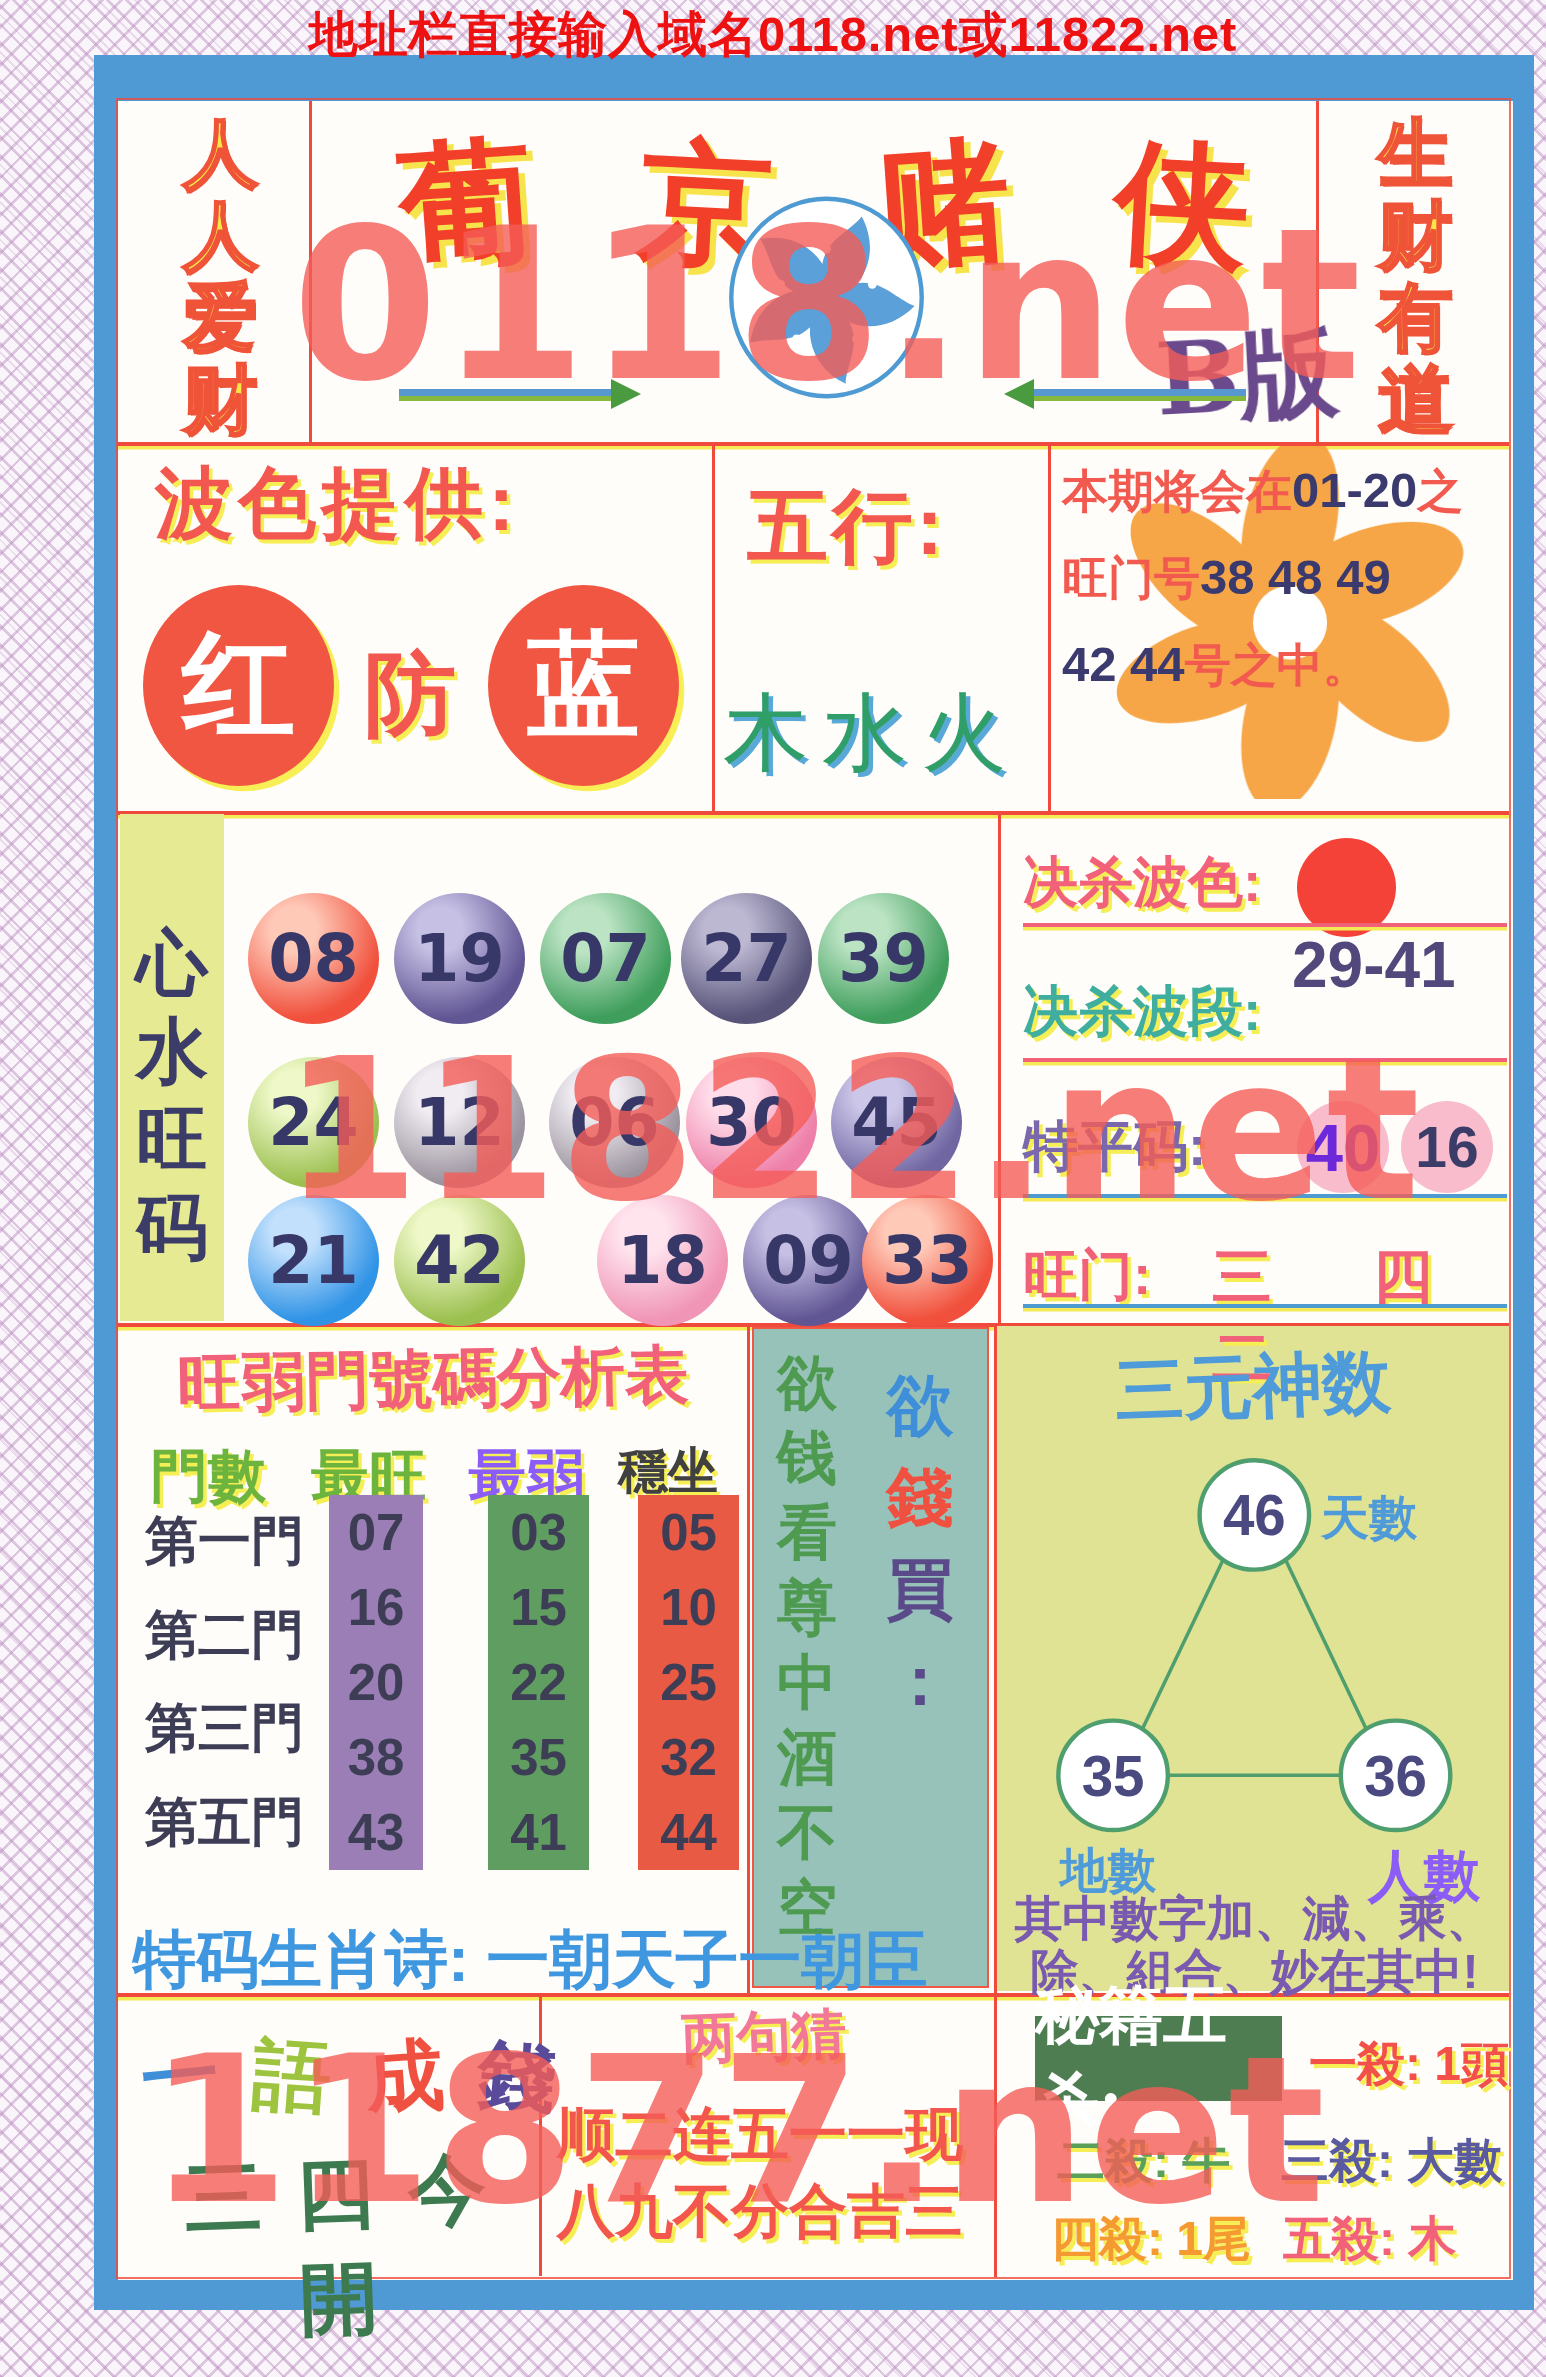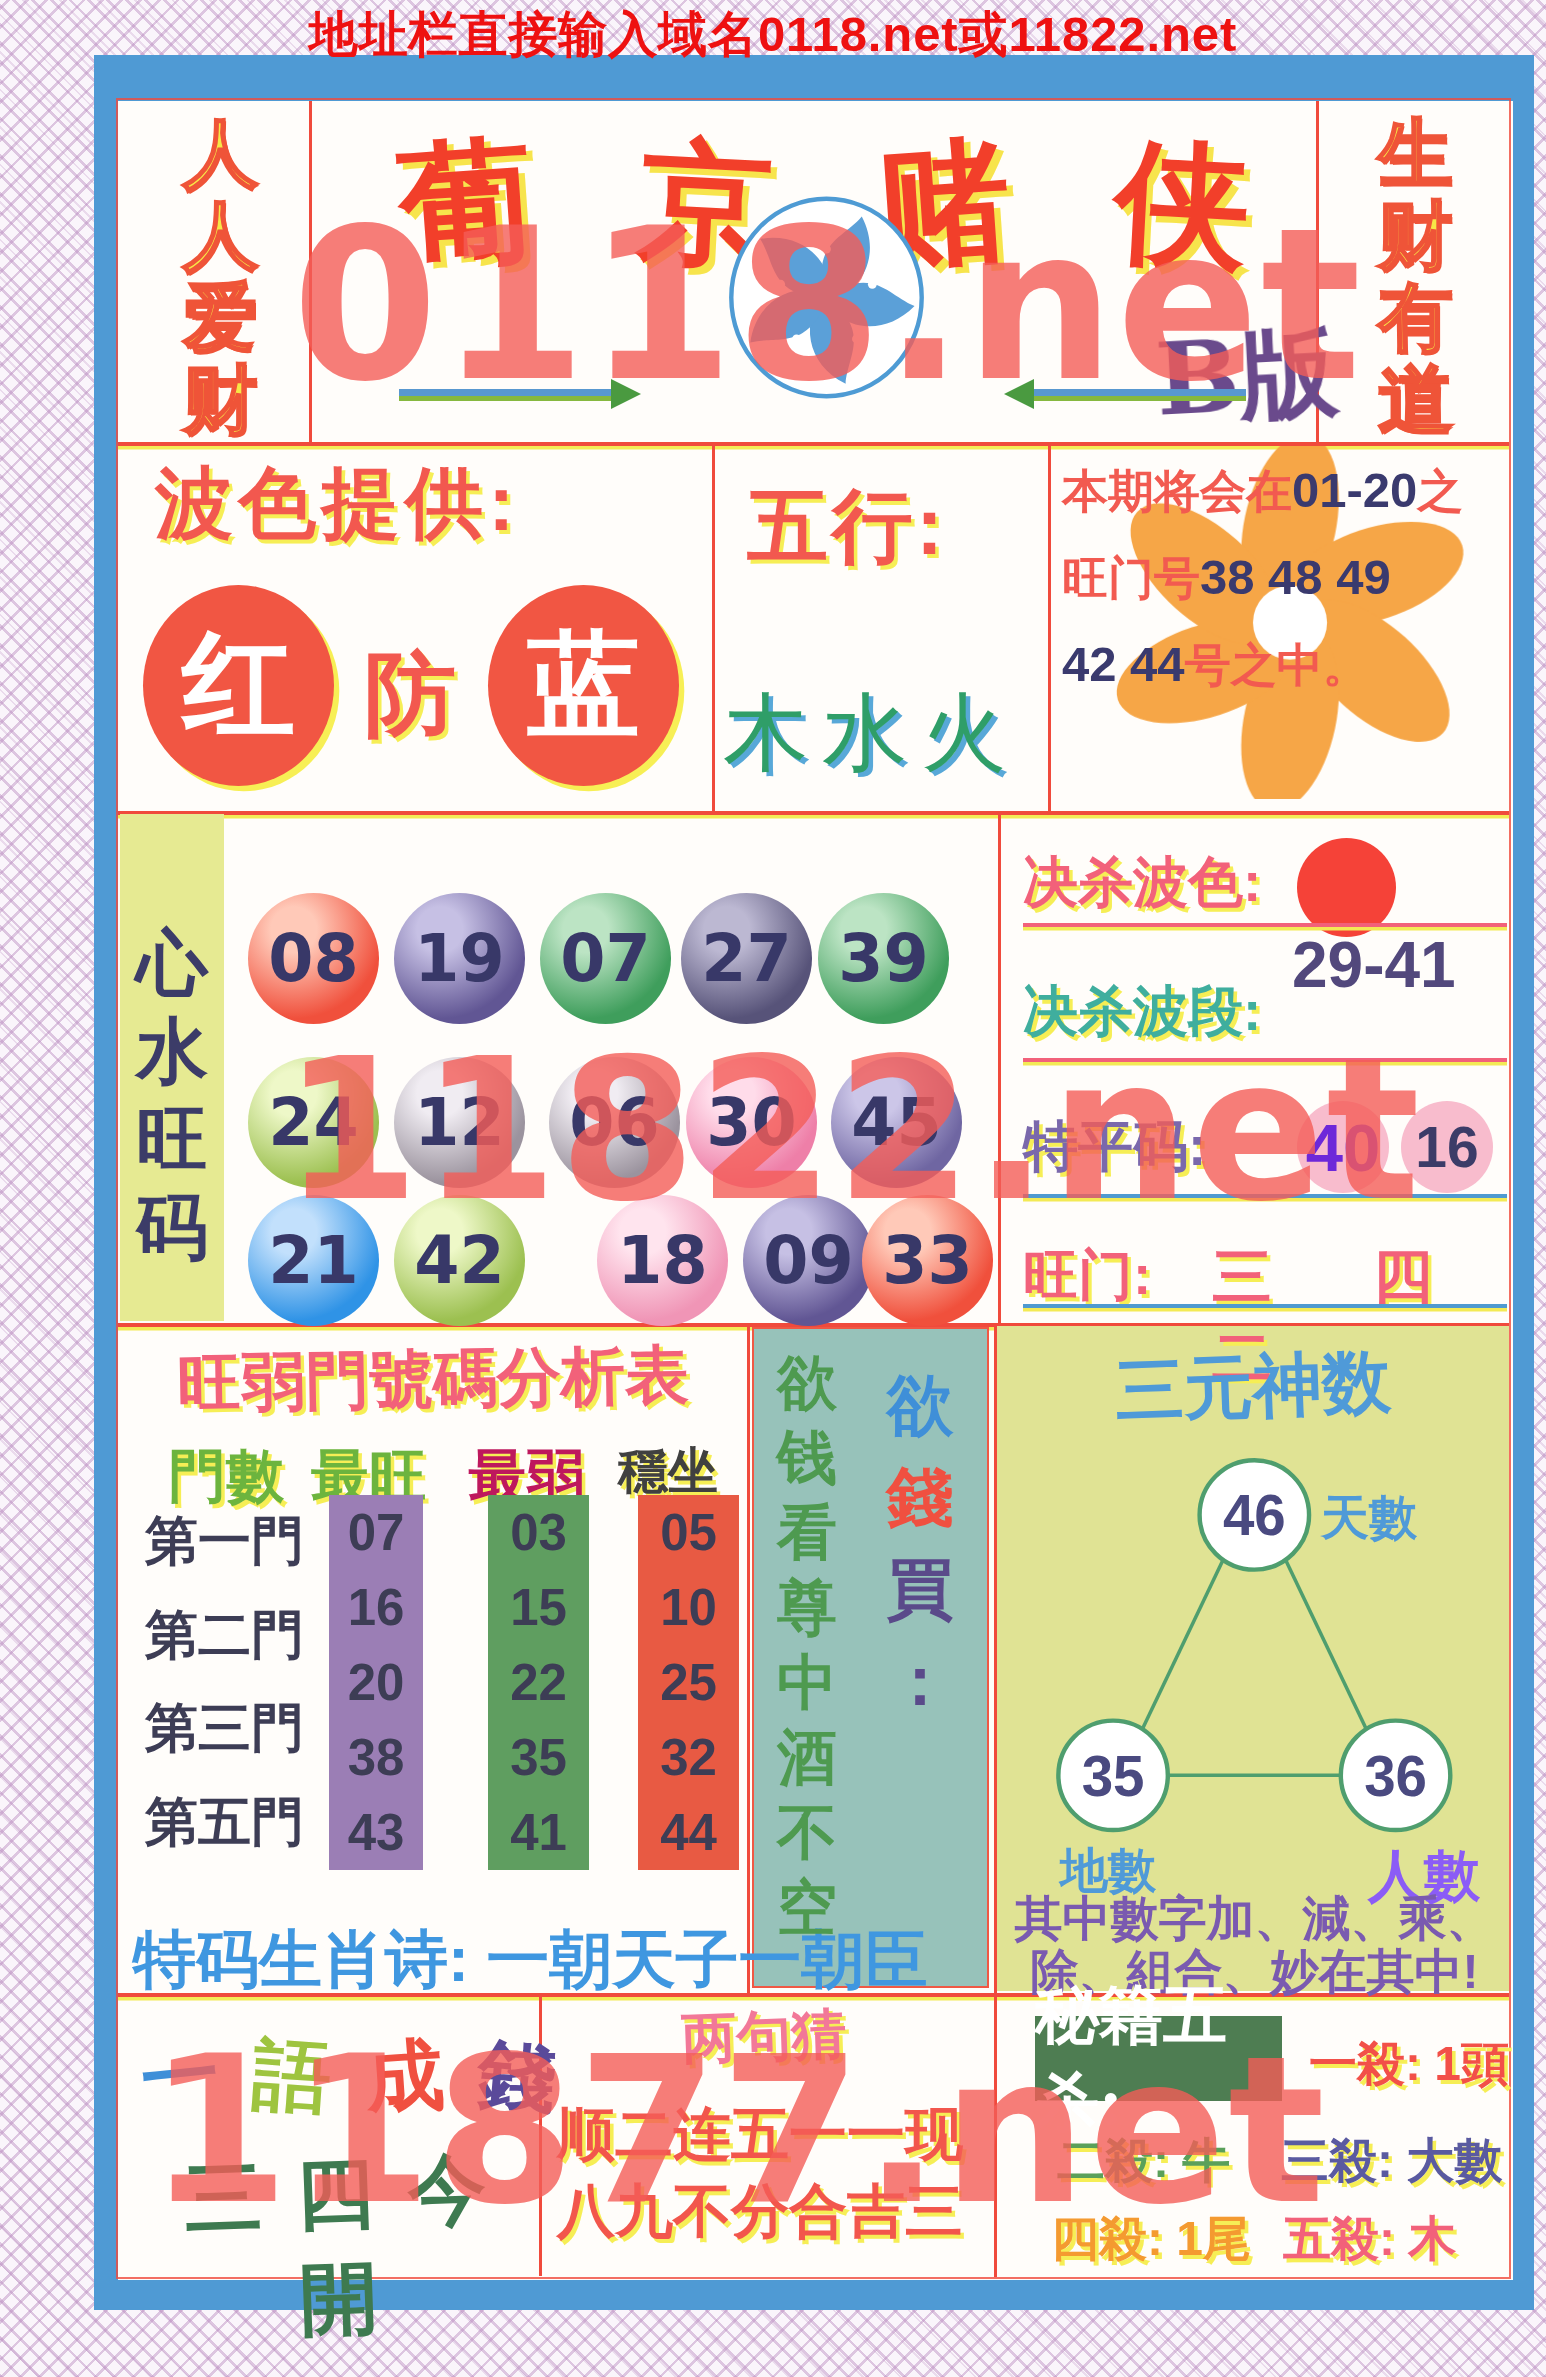--- a/index.html
+++ b/index.html
@@ -206,23 +206,23 @@
 <div class="abs klabel ys" style="left:1023px;top:1110px;color:#7a68ac">特平码:</div>
 <div class="abs ctr z3" style="left:1297px;top:1101px;width:92px;height:92px;border-radius:50%;background:#f8bccd;font-size:67px;font-weight:bold;color:#6d28d9">40</div>
 <div class="abs ctr z3" style="left:1401px;top:1101px;width:92px;height:92px;border-radius:50%;background:#f8bccd;font-size:57px;font-weight:bold;color:#3c3c68">16</div>
 <div class="abs dline blue" style="left:1023px;top:1194px;width:484px"></div>
 
 <div class="abs klabel ys" style="left:1023px;top:1239px;color:#f2617a">旺门:</div>
 <div class="abs z3 ys" style="left:1212px;top:1237px;font-size:60px;font-weight:bold;color:#f2617a;letter-spacing:42px">三 四 二</div>
 <div class="abs dline blue" style="left:1023px;top:1304px;width:484px"></div>
 
 <div class="abs z3 ys serif" style="left:124px;top:1336px;width:618px;text-align:center;font-size:64px;font-weight:bold;color:#f2617a;transform:rotate(-1deg)">旺弱門號碼分析表</div>
-<div class="abs z3 ys serif" style="left:150px;top:1438px;width:134px;text-align:right;font-size:58px;font-weight:bold;color:#6cb43e">門數</div>
+<div class="abs z3 ys serif" style="left:150px;top:1438px;width:134px;text-align:left;font-size:58px;font-weight:bold;color:#6cb43e">門數</div>
 <div class="abs z3 ys serif" style="left:302px;top:1438px;width:134px;text-align:center;font-size:58px;font-weight:bold;color:#6cb43e">最旺</div>
-<div class="abs z3 ys serif" style="left:461px;top:1438px;width:131px;text-align:center;font-size:58px;font-weight:bold;color:#be185d">最弱</div>
+<div class="abs z3 ys serif" style="left:461px;top:1438px;width:131px;text-align:center;font-size:58px;font-weight:bold;color:#8b5cf6">最弱</div>
 <div class="abs z3 ys serif" style="left:618px;top:1438px;width:134px;text-align:left;font-size:50px;font-weight:bold;color:#404040">穩坐</div>
 <div class="abs barcol serif" id="doorCol" style="left:122px;top:1495px;width:205px;height:375px;color:#f2617a">
     <div style="font-size: 53px;">第一門</div>
     <div style="font-size: 53px;">第二門</div>
     <div style="font-size: 53px;">第三門</div>
     <div style="font-size: 53px;">第五門</div>
   </div>
 <div class="abs barcol" id="bestCol" style="left:329px;top:1495px;width:94px;height:375px;background:#9b7eb5">
     <div>07</div>
     <div>16</div>

